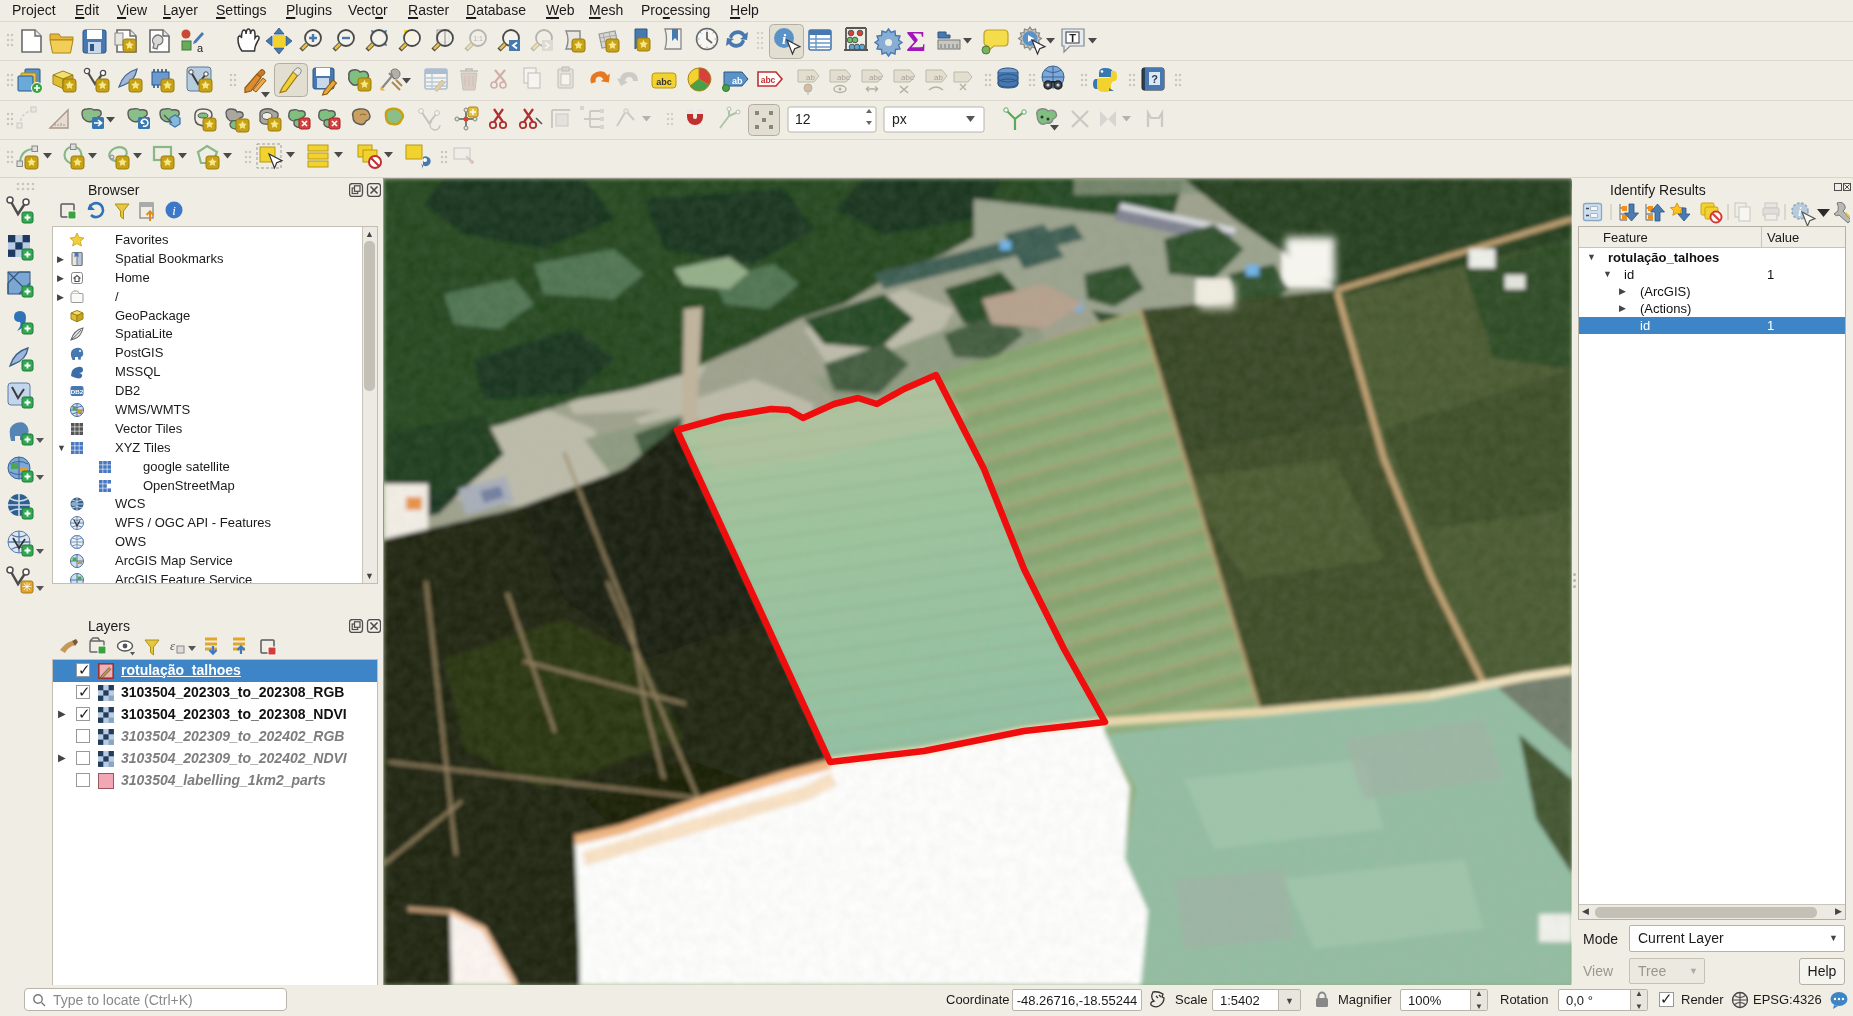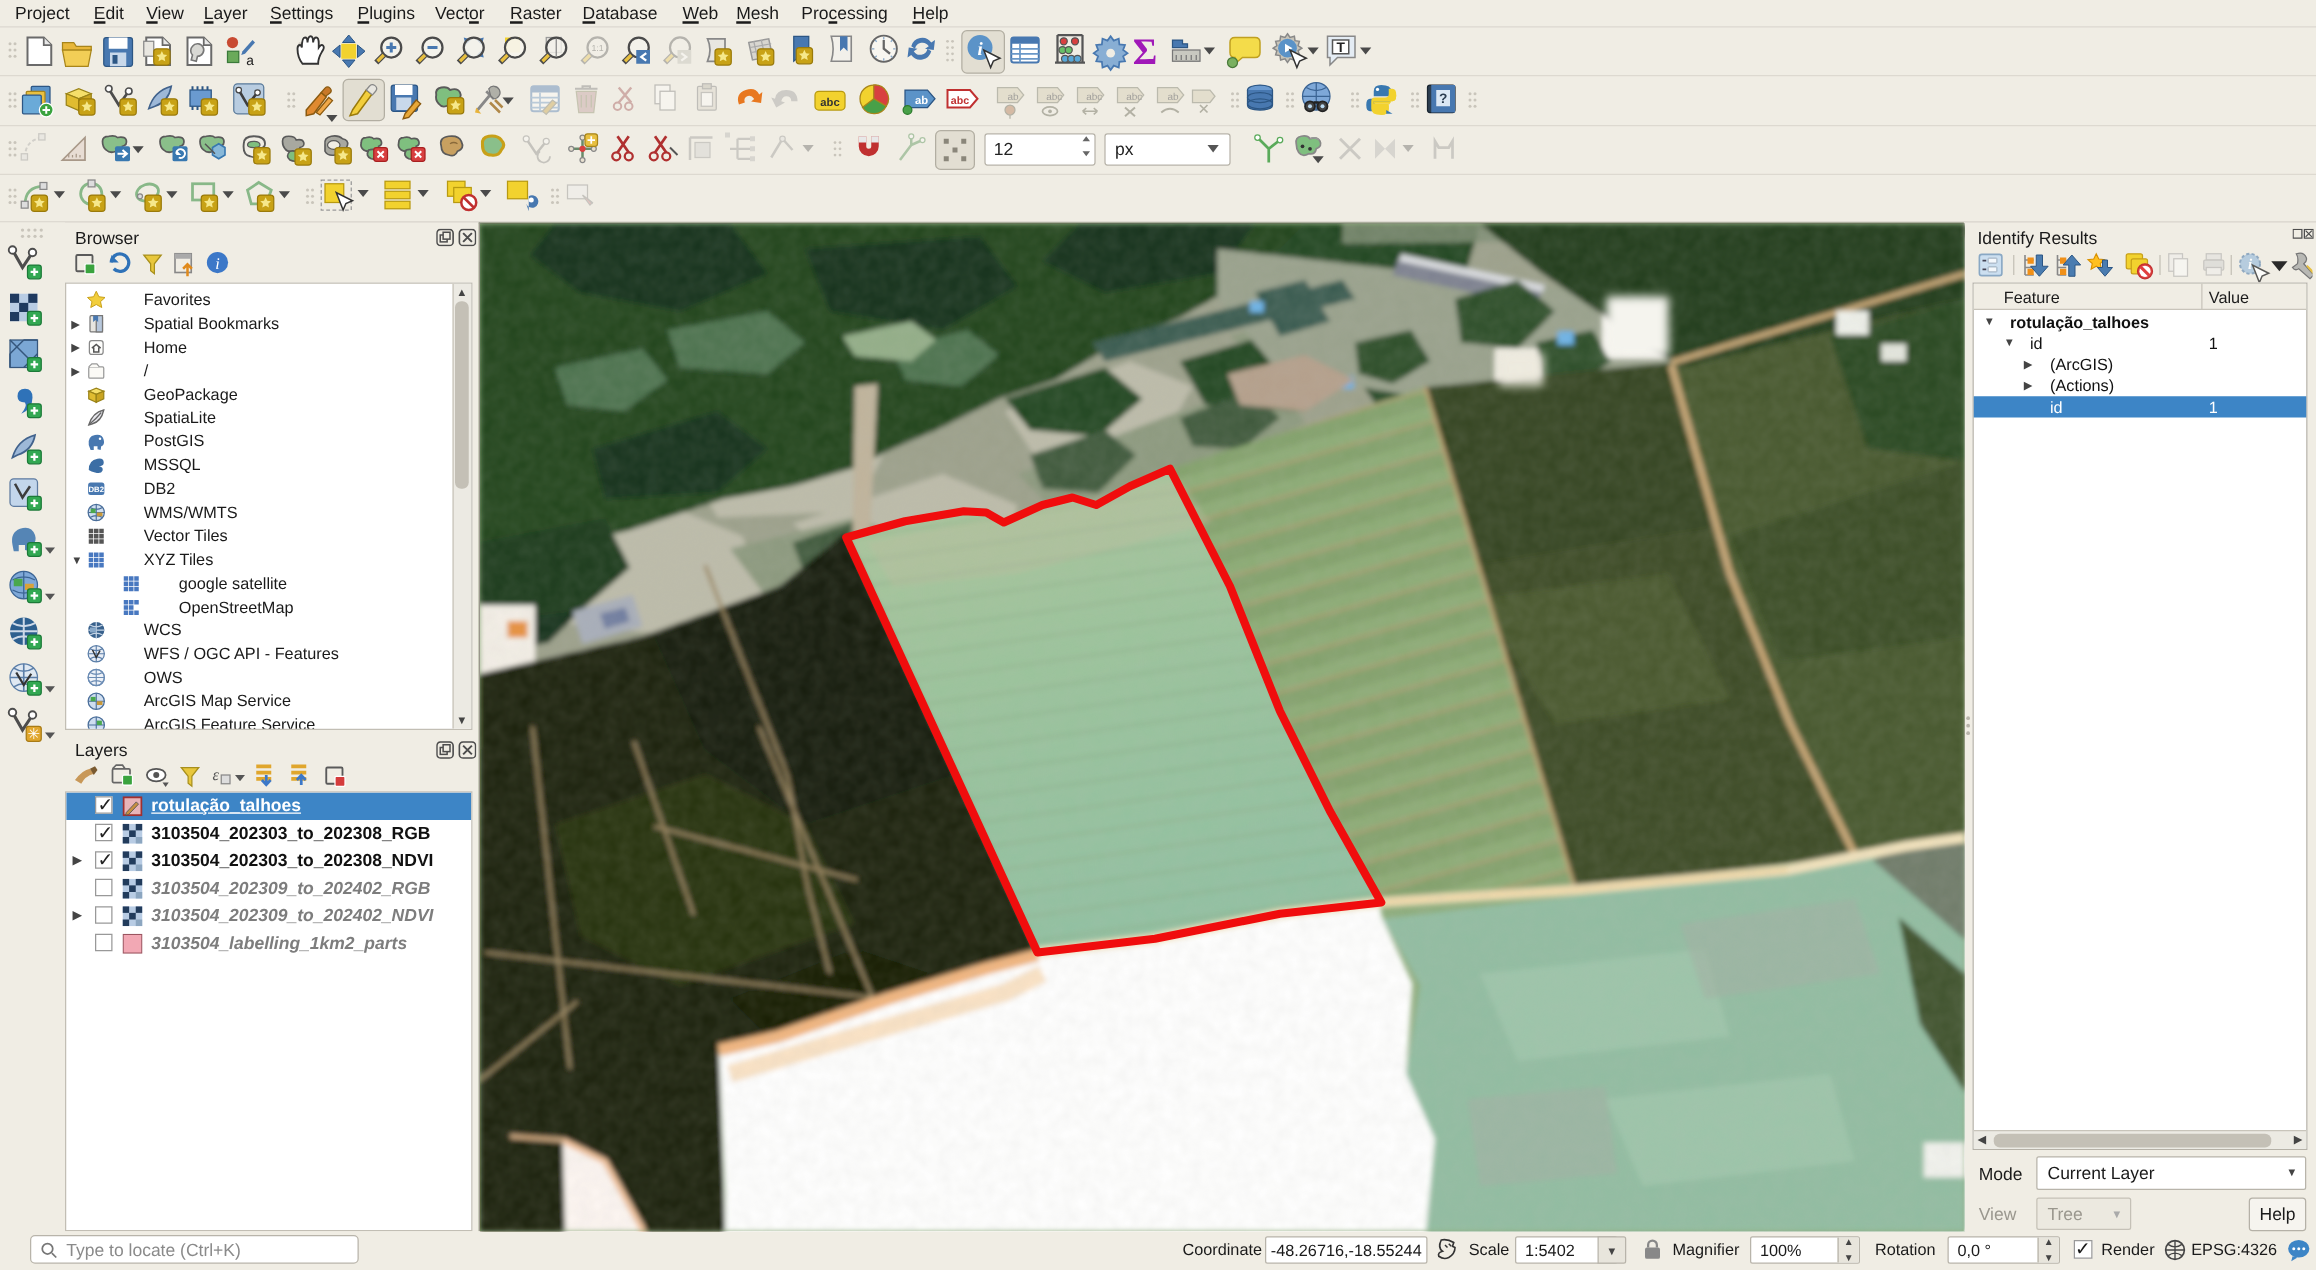--- a/index.html
+++ b/index.html
@@ -13,23 +13,23 @@
 #menubar span { position:absolute; top:2px; }
 #menubar u { text-decoration-thickness:1.5px; text-underline-offset:2px; }
 
 .tbrow { position:absolute; left:0; width:1853px; background:#f0ede4; }
 #tb1 { top:23px; height:38px; border-bottom:1px solid #ddd9d0; }
 #tb2 { top:62px; height:39px; border-bottom:1px solid #ddd9d0; }
 #tb3 { top:102px; height:38px; border-bottom:1px solid #ddd9d0; }
 #tb4 { top:141px; height:37px; border-bottom:1px solid #d8d4cb; }
 
 #leftdock { position:absolute; left:0; top:178px; width:52px; height:807px; background:#f0ede4; }
-.panel-title { font-size:14px; color:#1a1a1a; }
+.panel-title { font-size:14px; color:#1a1a1a;margin-left:28px; }
 #browser { position:absolute; left:52px; top:178px; width:326px; height:412px; }
-#layers  { position:absolute; left:52px; top:590px; width:326px; height:395px; }
+#layers  { position:absolute; left:52px; top:616px; width:326px; height:395px; }
 .tree { background:#ffffff; border:1px solid #c2beb4; }
 
 #map { position:absolute; left:383px; top:178px; width:1188px; height:807px; background:#8fae7e; border-left:1px solid #9a968c; border-top:1px solid #9a968c; }
 
 #identify { position:absolute; left:1572px; top:178px; width:281px; height:807px; background:#f0ede4; }
 
 #statusbar { position:absolute; left:0; top:985px; width:1853px; height:31px; background:#f0ede4; font-size:13px; color:#1a1a1a; }
 .inputbox { background:#fff; border:1px solid #b8b4aa; border-radius:2px; }
 .seg { position:absolute; top:4px; height:22px; }
 

